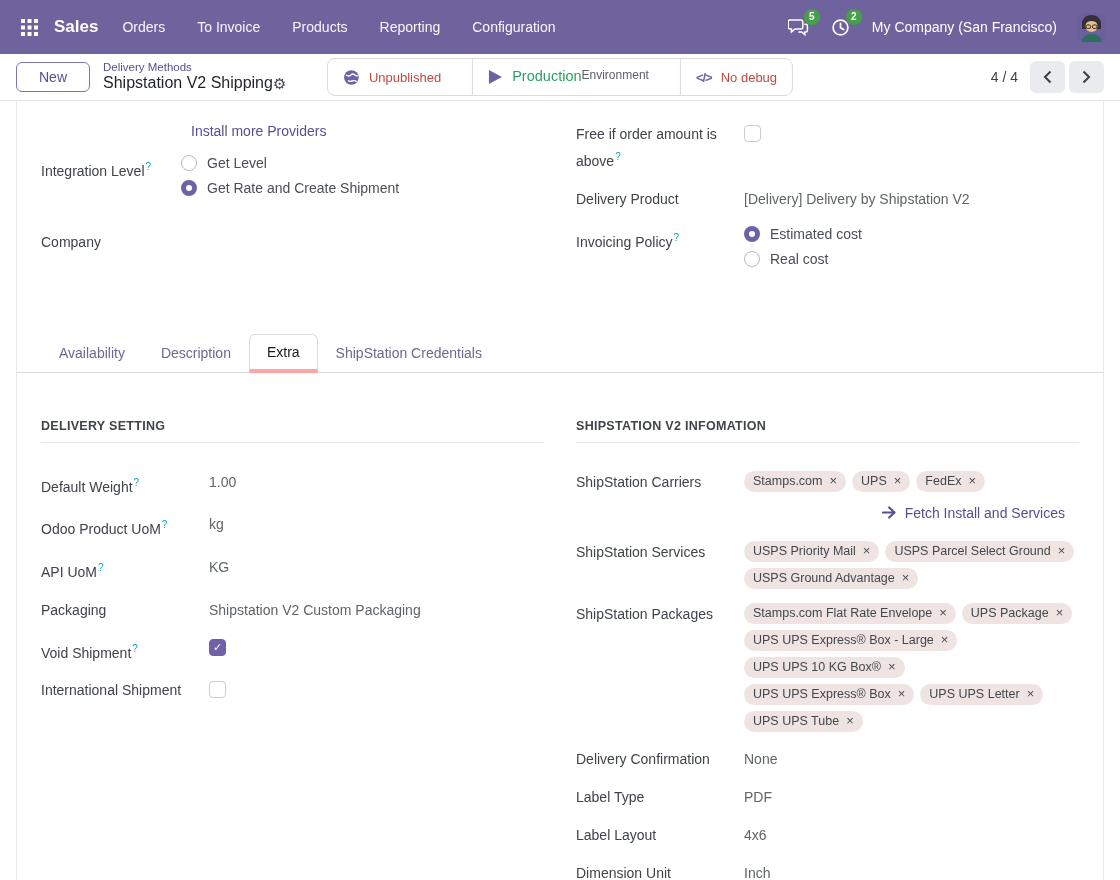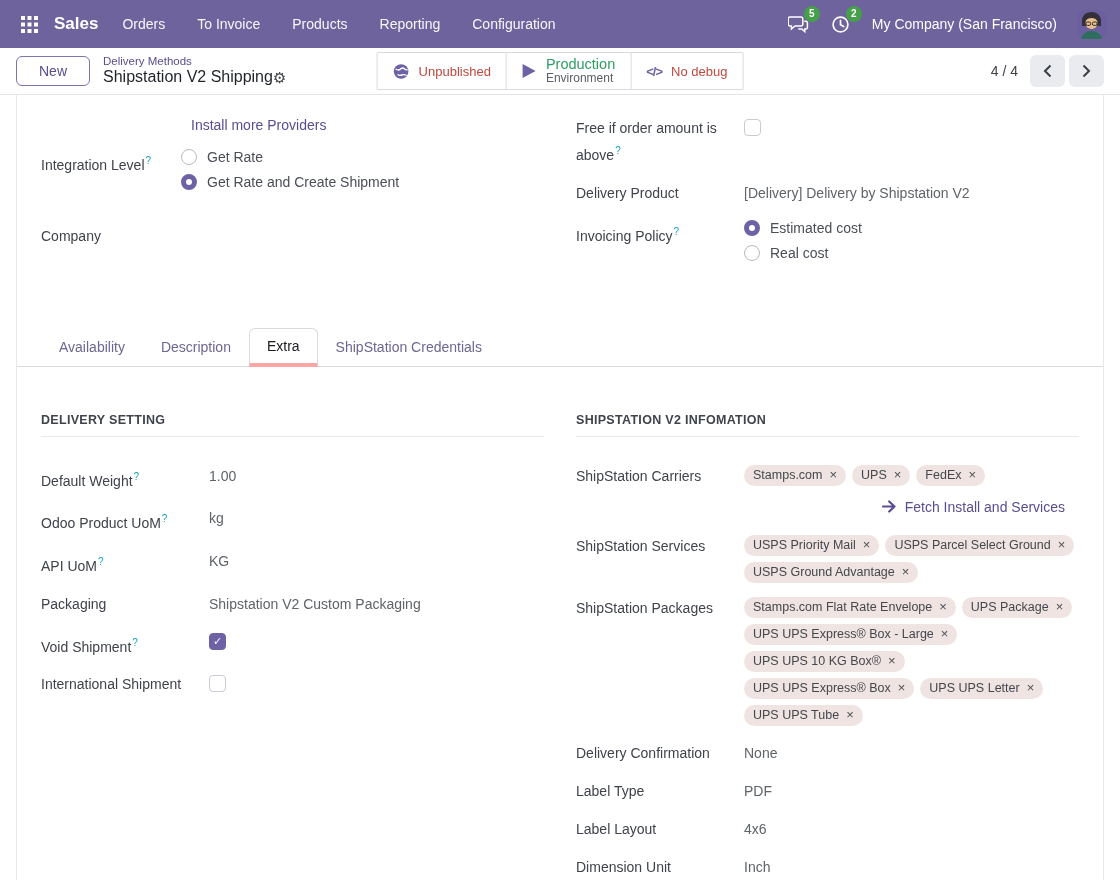--- a/index.html
+++ b/index.html
@@ -7,46 +7,46 @@
     --success:#2e9e63; --badge:#45a049; --tagbg:#efe4e1; --info:#17a2b8;
     --border:#d9dbdf; --hairline:#e7e9ed; --label:#3f434a; --value:#5f6468;
   }
   *{box-sizing:border-box;}
   html,body{margin:0;padding:0;}
   body{
     width:1120px;height:880px;overflow:hidden;background:#fff;
     font-family:"Liberation Sans","DejaVu Sans",sans-serif;font-size:14px;color:#43474e;
   }
   
-  .navbar{height:48px;background:var(--navbar);display:flex;align-items:center;padding:0 14px;color:#fff;}
+  .navbar{height:54px;background:var(--navbar);display:flex;align-items:center;padding:0 14px;color:#fff;}
   .apps-btn{width:30px;height:30px;display:grid;place-items:center;border:none;background:transparent;cursor:pointer;padding:0;}
   .brand{font-size:17px;font-weight:700;margin:0 24px 0 10px;color:#fff;}
   .nav-menu{display:flex;gap:32px;}
   .nav-item{color:rgba(255,255,255,.95);font-size:14px;cursor:pointer;}
   .nav-right{margin-left:auto;display:flex;align-items:center;gap:20px;}
   .icon-wrap{position:relative;display:grid;place-items:center;width:22px;height:22px;}
   .nav-badge{position:absolute;top:-7px;right:-10px;min-width:16px;height:16px;padding:0 3px;
     background:var(--badge);border-radius:9px;color:#fff;font-size:10px;line-height:16px;text-align:center;font-weight:700;}
   .company{font-size:14px;color:#fff;}
   .avatar{width:29px;height:29px;border-radius:7px;overflow:hidden;display:block;}
   
   .control-panel{height:47px;display:flex;align-items:center;padding:0 16px;border-bottom:1px solid #e4e5e9;position:relative;background:#fff;}
   .btn-new{border:1px solid #7d74b0;color:var(--link);background:#fff;border-radius:6px;
     padding:6px 22px;font-size:14px;cursor:pointer;font-family:inherit;}
   .crumbs{margin-left:13px;line-height:1.15;}
   .crumb-parent{font-size:11.5px;color:var(--link);cursor:pointer;display:block;}
   .crumb-title{font-size:16px;color:#1f2328;display:flex;align-items:center;gap:0;}
   .gear-icon{font-size:15px;color:#3f434a;cursor:pointer;}
   .gear-icon::before{content:"\2699";}
   .status-group{position:absolute;left:50%;top:50%;transform:translate(-50%,-50%);
-    display:flex;border:1px solid var(--border);border-radius:1px;background:#fff;overflow:hidden;}
+    display:flex;border:1px solid var(--border);border-radius:8px;background:#fff;overflow:hidden;gap:16px;}
   .status-seg{display:flex;align-items:center;gap:9px;padding:6px 15px;font-size:13px;height:36px;cursor:pointer;}
   .status-seg + .status-seg{border-left:1px solid var(--border);}
   .txt-danger{color:var(--danger);}
-  .env-stack{display:flex;flex-direction:column;align-items:flex-start;line-height:1.05;}
+  .env-stack{display:flex;flex-direction:row;align-items:flex-start;line-height:1.05;}
   .env-value{color:var(--success);font-size:14.5px;}
   .env-label{color:#5c6066;font-size:12px;}
   .code-glyph{color:var(--accent);font-weight:700;font-size:13px;letter-spacing:-1px;}
   .pager{margin-left:auto;display:flex;align-items:center;gap:12px;}
   .pager-count{font-size:14px;color:#3d4148;}
   .pager-btns{display:flex;gap:4px;}
   .pager-btn{width:35px;height:32px;border:none;border-radius:6px;background:#e9ebee;display:grid;place-items:center;cursor:pointer;}
   
   .sheet{margin:0 16px;border-left:1px solid var(--hairline);border-right:1px solid var(--hairline);
     min-height:787px;background:#fff;}
@@ -195,21 +195,21 @@
   <div class="top-form">
 
     <div>
       <span class="install-link">Install more Providers</span>
 
       <div class="frow narrow">
         <span class="flabel"><span>Integration Level</span><sup class="help"></sup></span>
         <div>
             <label class="radio-row">
               <span class="radio"></span>
-              <span class="radio-label">Get Rate</span>
+              <span class="radio-label">Get Level</span>
             </label>
             <label class="radio-row">
               <span class="radio on"></span>
               <span class="radio-label">Get Rate and Create Shipment</span>
             </label>
           </div>
       </div>
 
       <div class="frow narrow company-row">
         <span class="flabel">Company</span>

